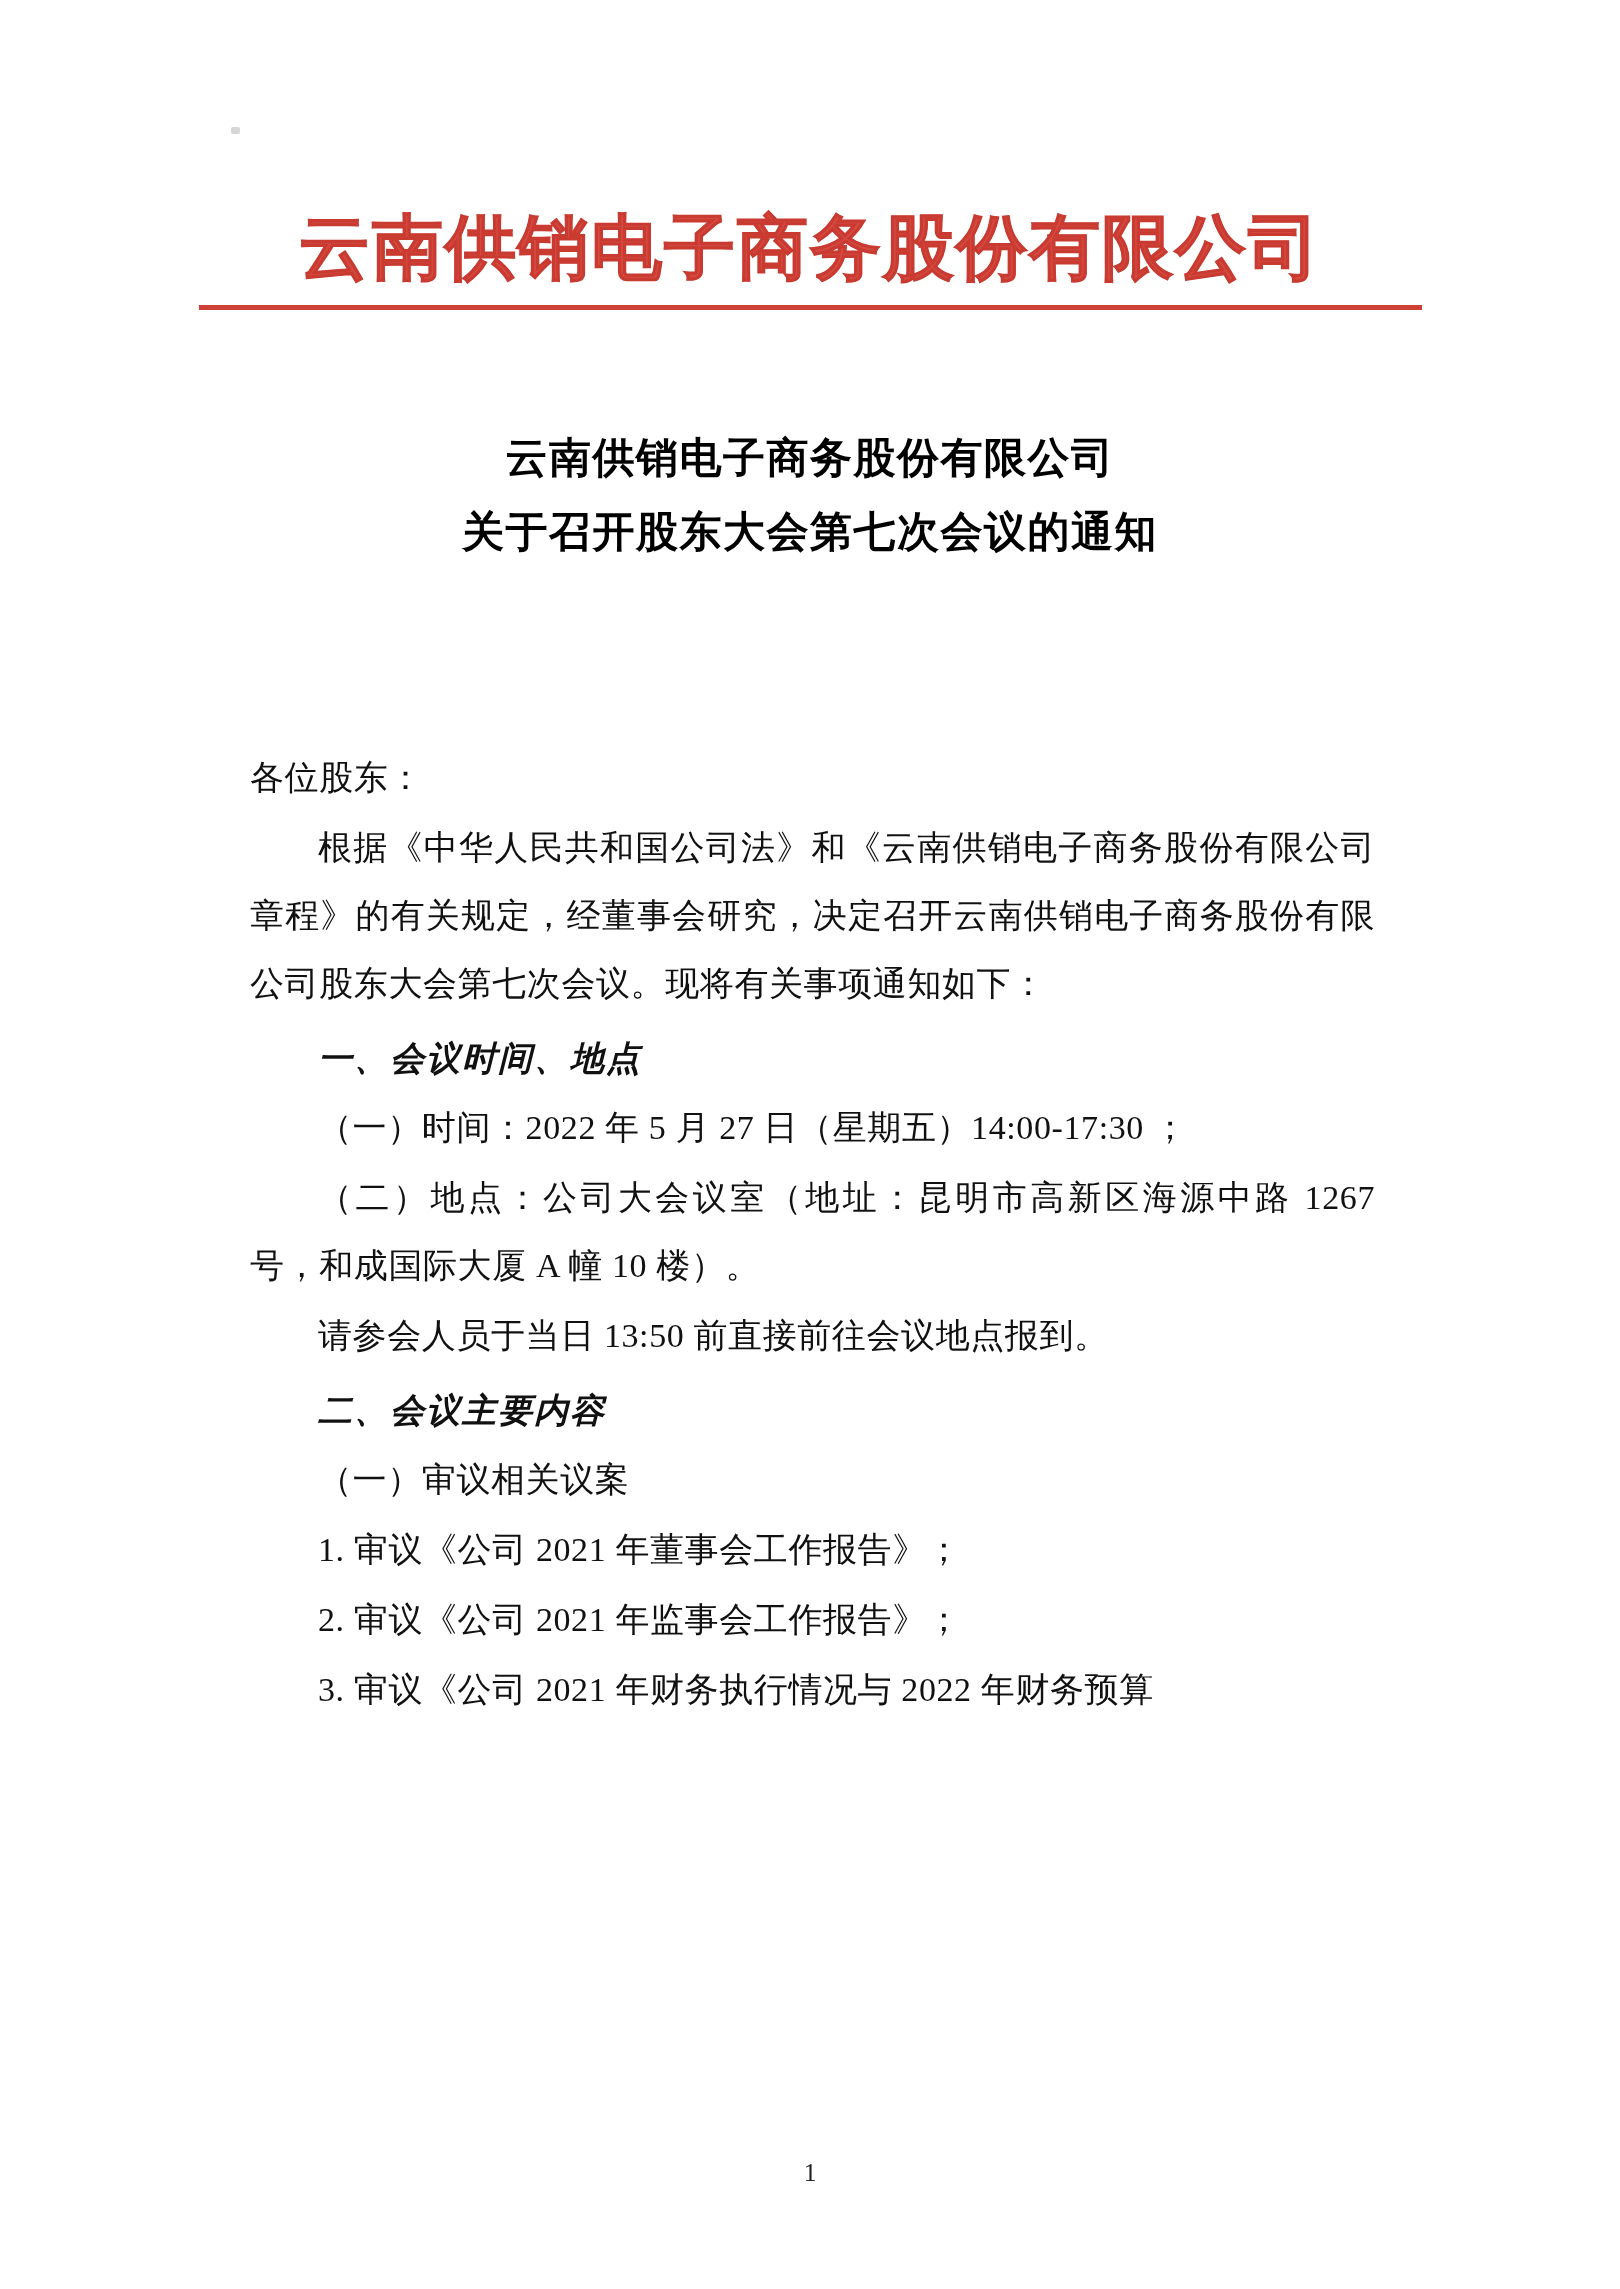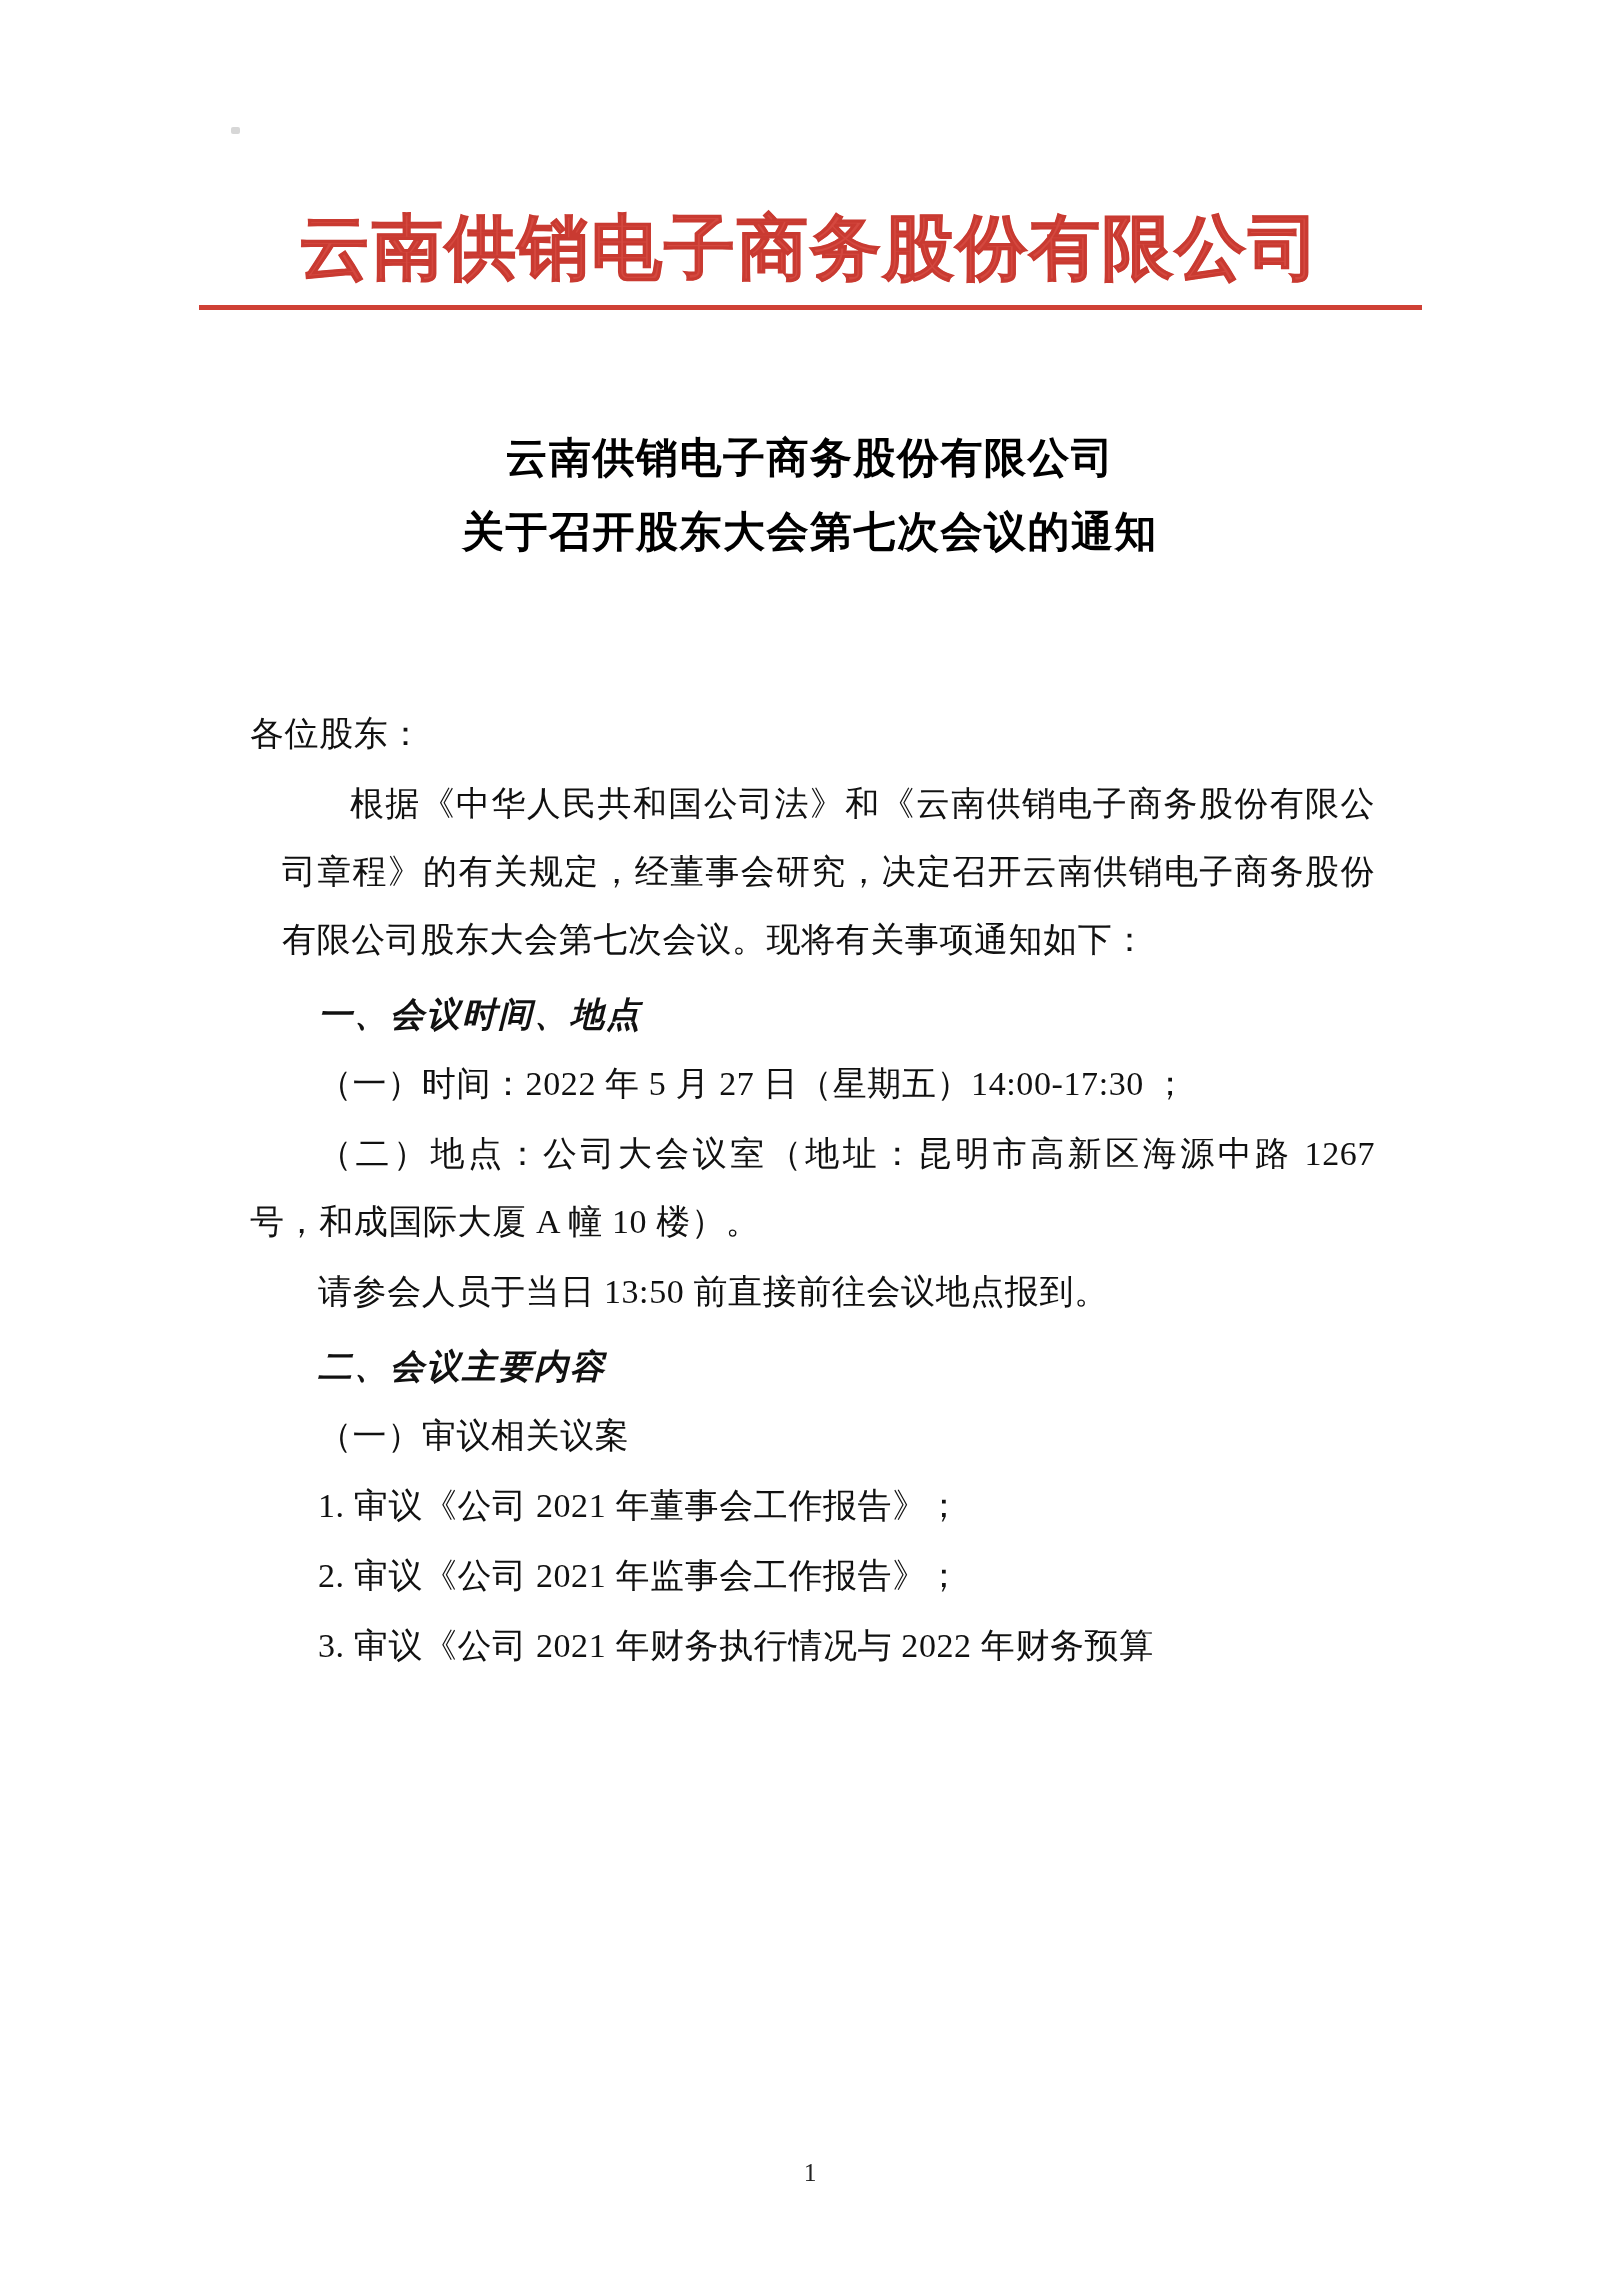--- a/index.html
+++ b/index.html
@@ -79,35 +79,34 @@
   }
   .doc-title .line {
     display: block;
   }
 
   
   .body-text {
     position: absolute;
     left: 250px;
     right: 245px;
-    top: 700px;
+    top: 744px;
     font-family: "Liberation Serif", serif;
     font-size: 34px;
     line-height: 2.0;
     color: #111;
     letter-spacing: 0.6px;
   }
   .p {
     margin: 0 0 2px 0;
     text-align: justify;
     text-justify: inter-ideograph;
   }
   .p.indent {
     text-indent: 2em;
-    margin-left: 32px;
   }
   .heading {
     font-family: "DejaVu Sans", sans-serif;
     font-weight: 700;
     font-size: 34px;
     letter-spacing: 2px;
     text-indent: 2em;
     margin: 5.9px 0 2px 0;
     font-style: italic;
   }

